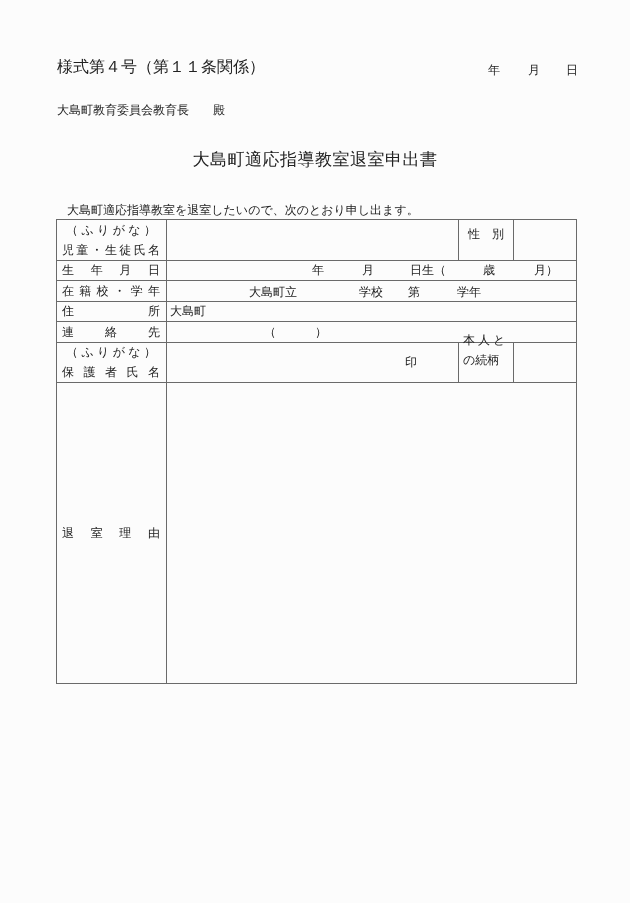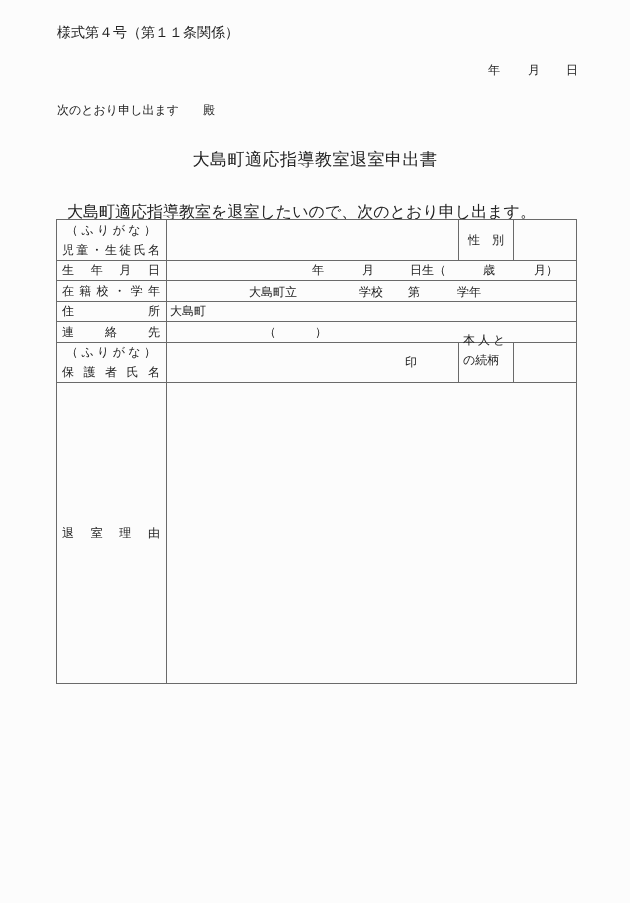--- a/index.html
+++ b/index.html
@@ -2,46 +2,46 @@
 <html><head>
 <meta charset="utf-8">
 <style>
   html, body { margin: 0; padding: 0; }
   body {
     width: 630px; height: 903px; background: #fcfcfc; position: relative;
     font-family: "DejaVu Serif", "Liberation Serif", serif; color: #222; font-size: 12px;
     overflow: hidden;
   }
   .abs { position: absolute; white-space: nowrap; }
-  #form-no { left: 57px; top: 24px; font-size: 14px; }
+  #form-no { left: 57px; top: 57px; font-size: 16px; }
   #date-line { left: 488px; top: 62px; font-size: 12px; }
   #date-line span { display: inline-block; }
   #addressee { left: 57px; top: 102px; font-size: 12px; }
   #doc-title { left: 0; width: 630px; top: 148px; text-align: center; font-size: 17px; letter-spacing: 0.5px; }
-  #intro { left: 67px; top: 202px; font-size: 16px; }
+  #intro { left: 67px; top: 202px; font-size: 12px; }
 
   .line { position: absolute; background: #6a6a6a; }
   .h { height: 1px; }
   .v { width: 1px; }
 
   .cell { position: absolute; font-size: 12px; display: flex; align-items: center; }
   .lbl { left: 62px; width: 98px; justify-content: space-between; }
   .lbl span { display: inline-block; }
   .two { flex-direction: column; align-items: stretch; justify-content: center; }
   .two .row { display: flex; justify-content: space-between; height: 20px; align-items: center; }
   .ruby-row { padding: 0 4px; }
 </style>
 </head>
 <body>
 
 <div id="form-no" class="abs">様式第４号（第１１条関係）</div>
 <div id="date-line" class="abs">
   <span>年</span><span style="width:28px"></span><span>月</span><span style="width:26px"></span><span>日</span>
 </div>
-<div id="addressee" class="abs">次のとおり申し出ます　　殿</div>
+<div id="addressee" class="abs">大島町教育委員会教育長　　殿</div>
 <div id="doc-title" class="abs">大島町適応指導教室退室申出書</div>
 <div id="intro" class="abs">大島町適応指導教室を退室したいので、次のとおり申し出ます。</div>
 
 <div>
   <div class="line h" style="left:56px;top:219px;width:521px"></div>
   <div class="line h" style="left:56px;top:260px;width:521px"></div>
   <div class="line h" style="left:56px;top:280px;width:521px"></div>
   <div class="line h" style="left:56px;top:301px;width:521px"></div>
   <div class="line h" style="left:56px;top:321px;width:521px"></div>
   <div class="line h" style="left:56px;top:342px;width:521px"></div>
@@ -69,21 +69,21 @@
     <span>児</span>
       <span>童</span>
       <span>・</span>
       <span>生</span>
       <span>徒</span>
       <span>氏</span>
       <span>名</span>
   </div>
 </div>
 <div class="cell" style="left:167px;top:220px;width:291px;height:40px"></div>
-<div class="cell" style="left:459px;top:220px;width:54px;height:40px;justify-content:center">性　別</div>
+<div class="cell" style="left:459px;top:214px;width:54px;height:40px;justify-content:center">性　別</div>
 <div class="cell" style="left:514px;top:220px;width:62px;height:40px"></div>
 
 <div class="cell lbl" style="top:261px;height:19px">
   <span>生</span>
     <span>年</span>
     <span>月</span>
     <span>日</span>
 </div>
 <div class="cell" style="left:167px;top:261px;width:409px;height:19px">
   <span class="abs" style="left:145px">年</span>

